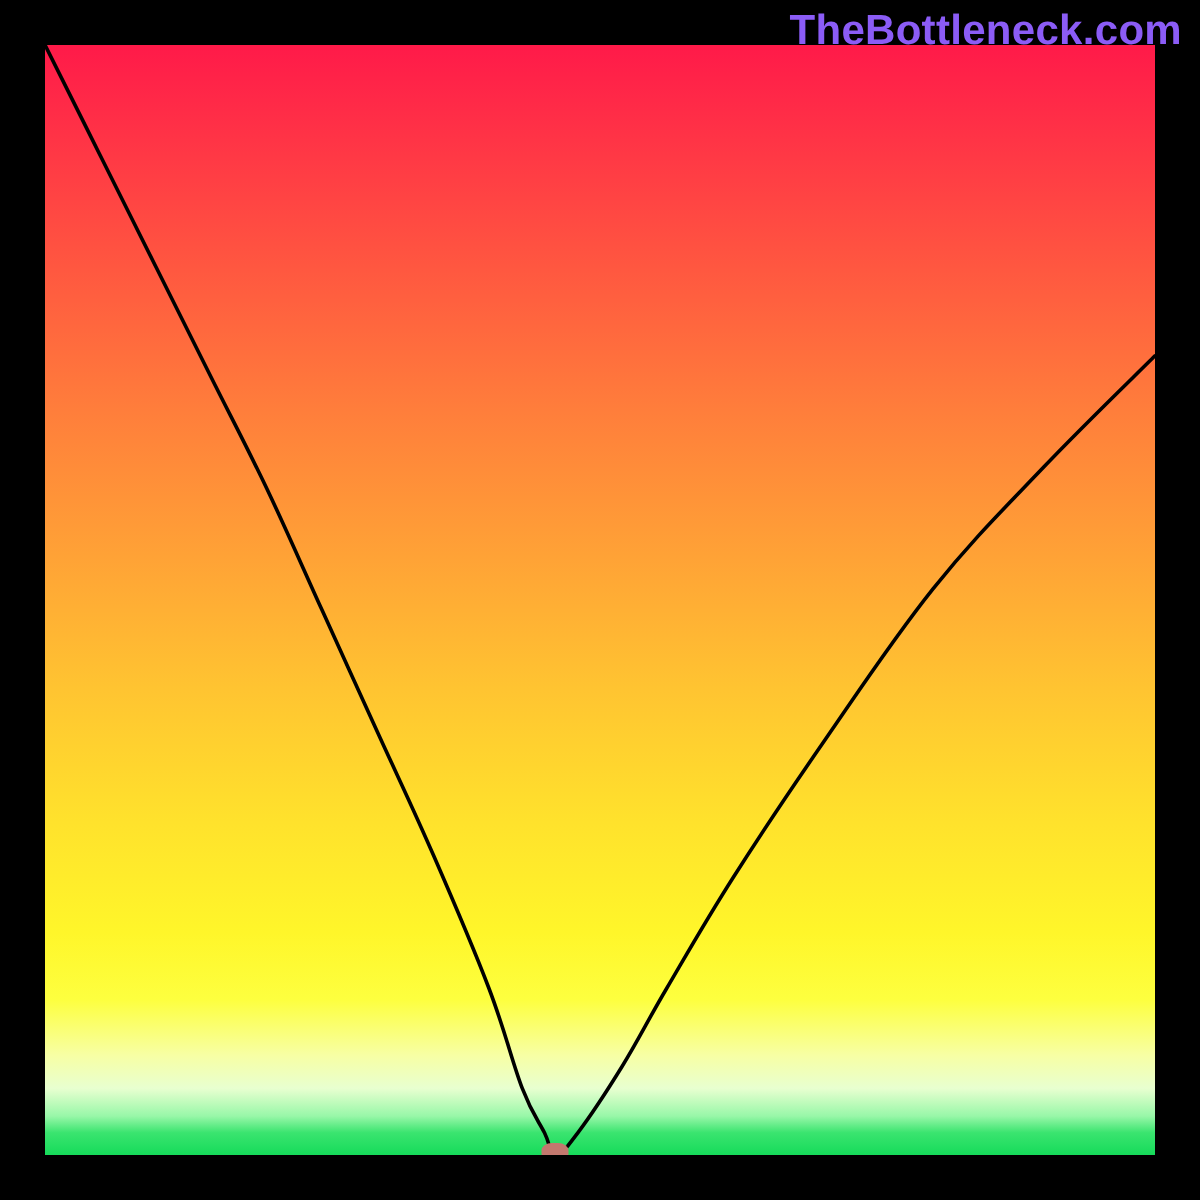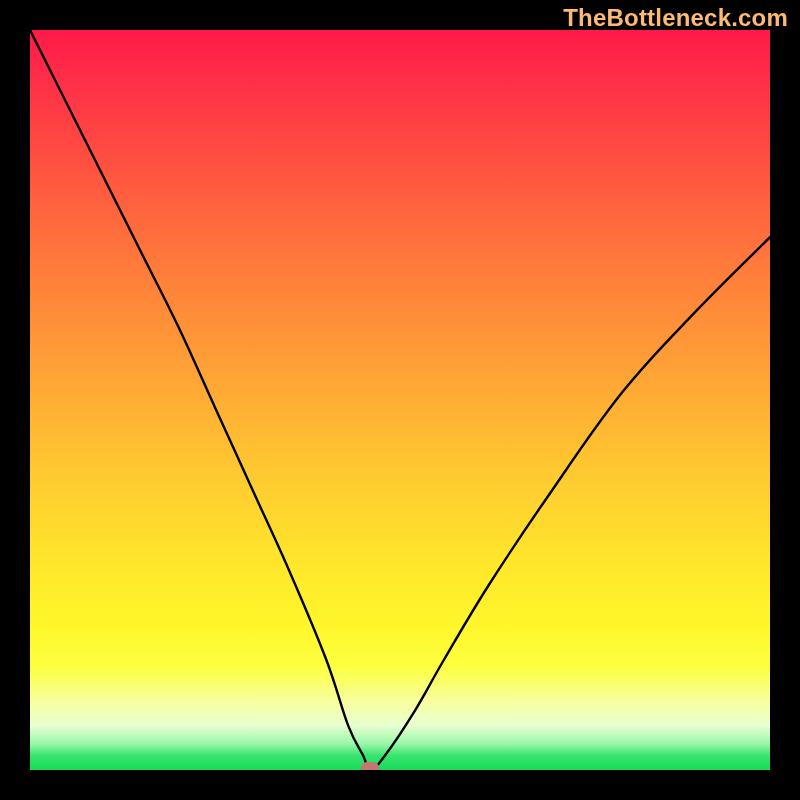--- a/index.html
+++ b/index.html
@@ -8,23 +8,23 @@
     width: 800px;
     height: 800px;
     background: #000;
     position: relative;
     font-family: Arial, Helvetica, sans-serif;
   }
   .watermark {
     position: absolute;
     top: 4px;
     right: 12px;
-    font-size: 24px;
+    font-size: 28px;
     font-weight: 600;
-    color: #fdba74;
+    color: #8b5cf6;
     letter-spacing: 0.2px;
     z-index: 10;
   }
   .plot-area {
     position: absolute;
     top: 30px;
     left: 30px;
     width: 740px;
     height: 740px;
     overflow: hidden;

